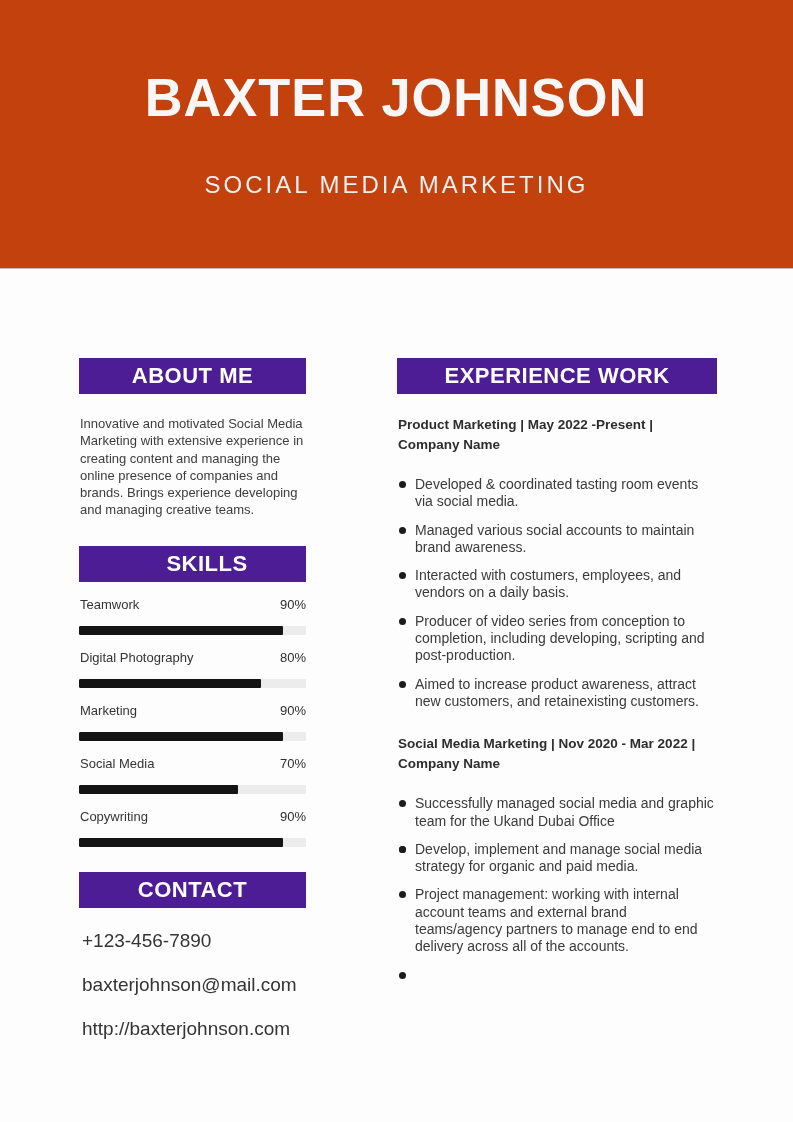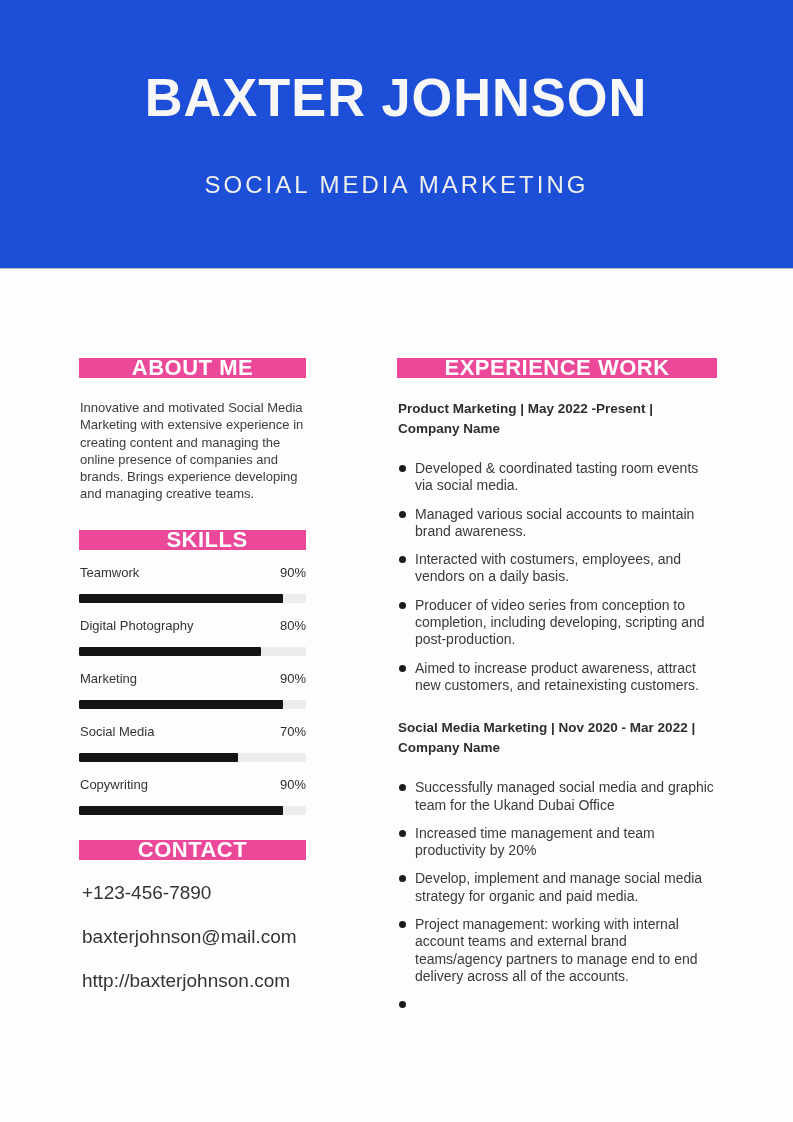--- a/index.html
+++ b/index.html
@@ -8,21 +8,21 @@
     width: 793px;
     height: 1122px;
     background: #fdfdfd;
     font-family: "Liberation Sans", sans-serif;
     overflow: hidden;
   }
 
   
   .header {
     height: 268px;
-    background: #1d4ed8;
+    background: #c2410c;
     border-bottom: 1px solid #bdbdbd;
     display: flex;
     flex-direction: column;
     align-items: center;
     justify-content: center;
     color: #f7f7f7;
     gap: 32px;
   }
   .header .name {
     font-size: 54px;
@@ -44,23 +44,23 @@
   
   .content {
     display: flex;
     padding: 89px 0 0 79px;
     box-sizing: border-box;
   }
   .left-col  { width: 227px; flex: 0 0 227px; }
   .right-col { width: 320px; flex: 0 0 320px; margin-left: 91px; }
 
   .sec-head {
-    background: #ec4899;
+    background: #4c1d95;
     color: #ffffff;
-    height: 20px;
+    height: 36px;
     display: flex;
     align-items: center;
     justify-content: center;
     font-size: 22px;
     font-weight: 700;
     letter-spacing: 0.5px;
     transform-origin: left center;
   }
 
   
@@ -228,21 +228,21 @@
         <li><span class="dot"></span><span>Managed various social accounts to maintain brand awareness.</span></li>
         <li><span class="dot"></span><span>Interacted with costumers, employees, and vendors on a daily basis.</span></li>
         <li><span class="dot"></span><span>Producer of video series from conception to completion, including developing, scripting and post-production.</span></li>
         <li><span class="dot"></span><span>Aimed to increase product awareness, attract new customers, and retainexisting customers.</span></li>
       </ul>
 
       <div class="job-title job2-title">Social Media Marketing | Nov 2020 - Mar 2022 |
 Company Name</div>
       <ul class="bullets">
         <li><span class="dot"></span><span>Successfully managed social media and graphic team for the Ukand Dubai Office</span></li>
-        <li><span class="dot"></span><span>Increased time management and team productivity by 20%</span></li>
+        <li><span class="dot"></span></li>
         <li><span class="dot"></span><span>Develop, implement and manage social media strategy for organic and paid media.</span></li>
         <li><span class="dot"></span><span>Project management: working with internal account teams and external brand teams/agency partners to manage end to end delivery across all of the accounts.</span></li>
         <li><span class="dot"></span></li>
       </ul>
 
     </div>
   </div>
 </div>
 
 </body></html>

